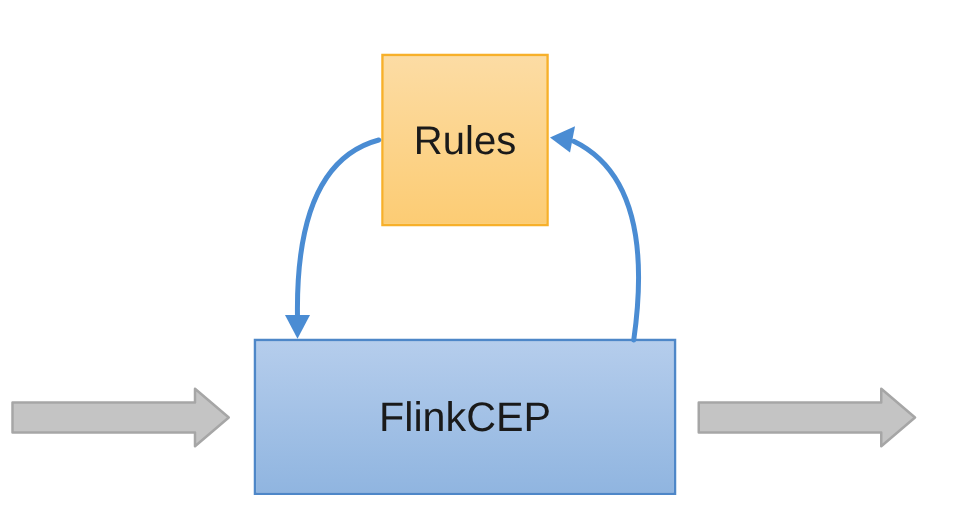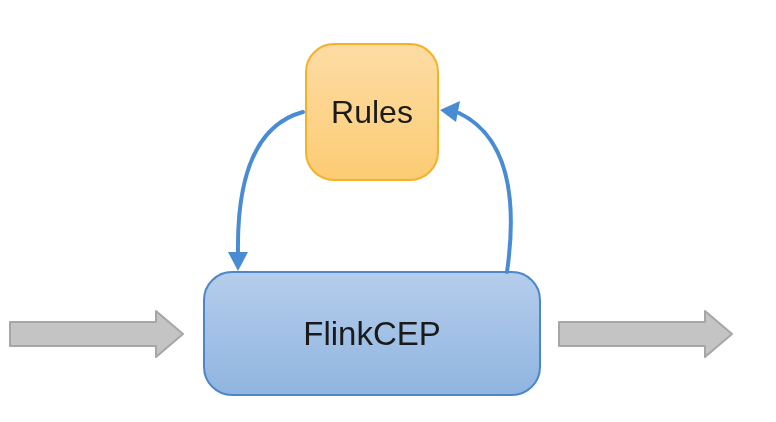--- a/index.html
+++ b/index.html
@@ -16,21 +16,20 @@
     overflow: hidden;
   }
   .node {
     position: absolute;
     box-sizing: border-box;
     display: flex;
     align-items: center;
     justify-content: center;
     color: #1a1a1a;
     text-align: center;
-    border-radius: 29px;
   }
   .node-rules {
     left: 305px;
     top: 43px;
     width: 134px;
     height: 138px;
     border: 2px solid #f7b02a;
     background: linear-gradient(180deg, #fcdca4 0%, #fccc74 100%);
     font-size: 32px;
   }

